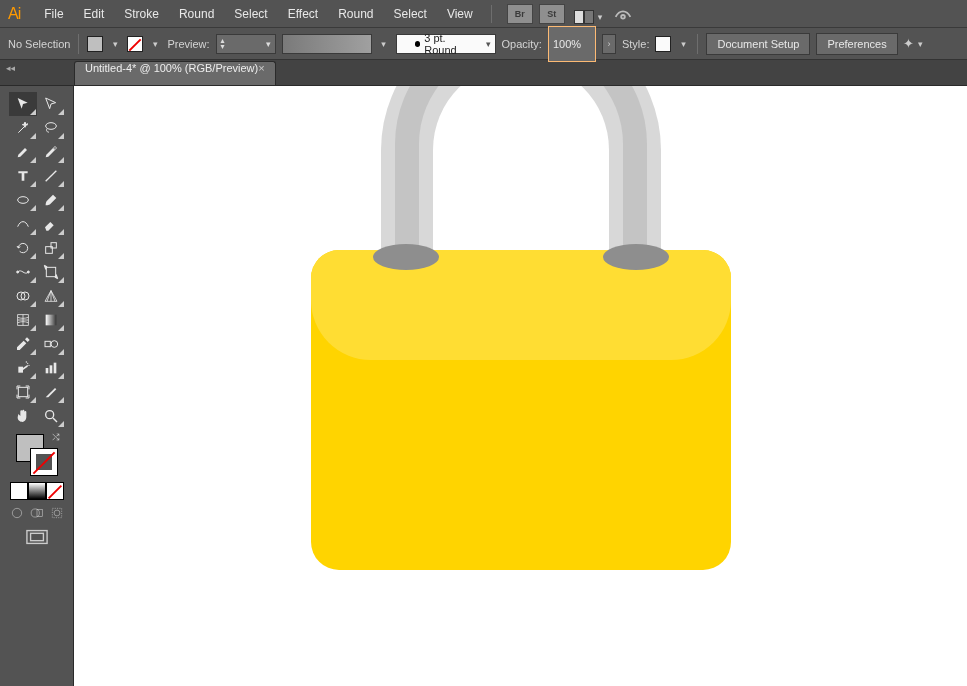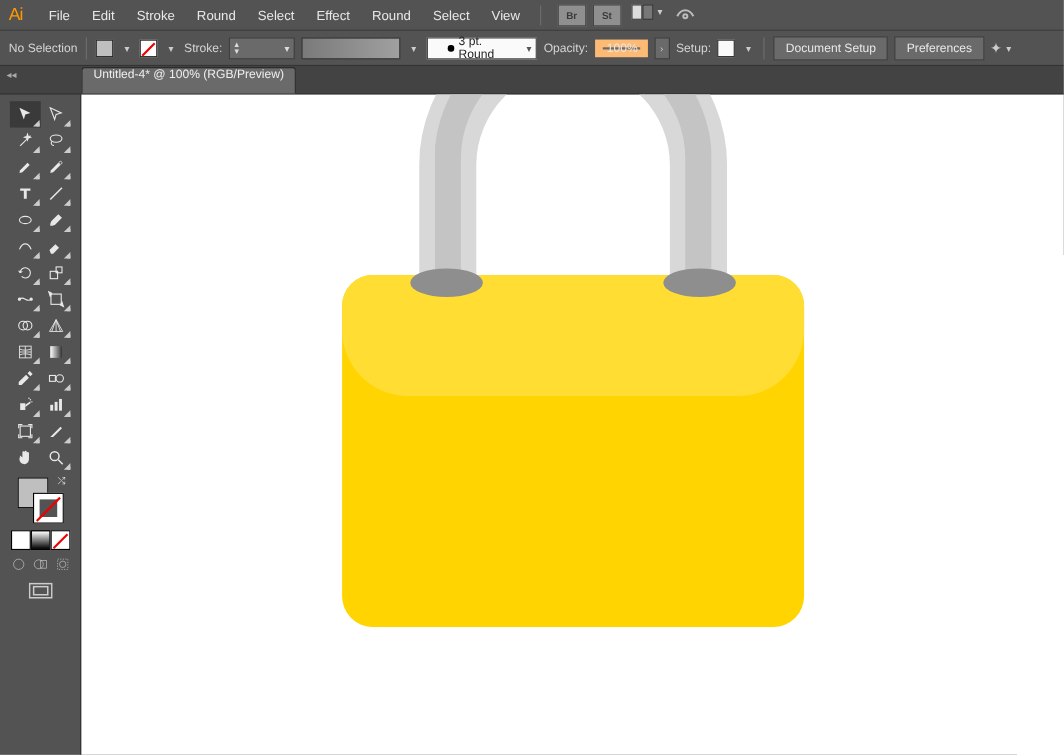--- a/index.html
+++ b/index.html
@@ -4,47 +4,47 @@
 <style>
   * { box-sizing: border-box; margin: 0; padding: 0; font-family: "Segoe UI", Tahoma, sans-serif; user-select: none; }
   body { width: 967px; height: 686px; background:#535353; overflow:hidden; color:#e8e8e8; font-size:12px; }
 
   
   .menubar { height:28px; background:#535353; display:flex; align-items:center; padding-left:8px; border-bottom:1px solid #3a3a3a;}
   .app-logo { font-weight:normal; font-size:16px; color:#ff9a00; margin-right:14px; letter-spacing:-1px;}
   .menu-item { padding:4px 10px; color:#e8e8e8; font-size:12px; cursor:pointer;}
   .menubar .sep { width:1px; height:18px; background:#6e6e6e; margin:0 8px;}
   .mb-btn { width:26px; height:20px; background:#8f8f8f; margin:0 3px; display:flex; align-items:center; justify-content:center; font-size:9px; font-weight:bold; color:#3a3a3a; border:1px solid #444;}
-  .mb-extra { display:flex; align-items:flex-start; margin-left:4px;}
+  .mb-extra { display:flex; align-items:flex-end; margin-left:4px;}
   .workspace-swatch { display:flex; margin:0 6px; align-items:center;}
   .ws-box { width:10px; height:14px;}
   .chev { font-size:9px; color:#ccc; margin:0 4px;}
   .search-all { width:22px; height:18px; display:flex; align-items:center; justify-content:center; color:#bbb;}
 
   
   .controlbar { height:32px; background:#535353; display:flex; align-items:center; padding:0 8px; border-bottom:1px solid #333; gap:6px;}
   .ctl-label { color:#d4d4d4; font-size:11px; white-space:nowrap;}
   .swatch { width:16px; height:16px; border:1px solid #222; background:#bfbfbf;}
   .swatch.nocolor { background:#fff; position:relative;}
   .swatch.nocolor:after { content:""; position:absolute; left:-1px; right:-1px; top:50%; border-top:2px solid #e00; transform:rotate(-45deg);}
   .dd { width:12px; height:16px; display:flex; align-items:center; justify-content:center; color:#ccc; font-size:9px;}
   .stroke-weight { width:60px;}
   .select-box { height:20px; background:#6a6a6a; border:1px solid #3a3a3a; font-size:11px; color:#ddd; display:flex; align-items:center; padding:0 4px; gap:4px;}
   .select-box.light { background:#fafafa; color:#222;padding-left:18px; }
   .brush-prev { width:90px; height:20px; background:linear-gradient(90deg,#7a7a7a,#a0a0a0); border:1px solid #3a3a3a;}
-  .opacity-box { width:48px; background:#6a6a6a; border:7px solid #fdba74; height:16px; display:flex; align-items:center; padding:0 4px; font-size:11px;}
+  .opacity-box { width:48px; background:#6a6a6a; border:1px solid #fdba74; height:36px; display:flex; align-items:center; padding:0 4px; font-size:11px;}
   .ctl-arrow { width:14px; height:20px; display:flex; align-items:center; justify-content:center; color:#ccc; font-size:9px; border:1px solid #3a3a3a; background:#6a6a6a;}
   .btn { height:22px; padding:0 10px; background:#6a6a6a; border:1px solid #3a3a3a; color:#e8e8e8; font-size:11px; display:flex; align-items:center; cursor:pointer;}
   .star-new { width:22px; height:22px; display:flex; align-items:center; justify-content:center; color:#ccc; font-size:13px;}
   .vbar { width:1px; height:20px; background:#6e6e6e; margin:0 2px;}
 
   
   .tabstrip { height:26px; background:#434343; display:flex; align-items:flex-end; padding-left:74px; border-bottom:1px solid #2a2a2a;}
   .expand-handle { position:absolute; left:0; top:60px; width:74px; height:16px; display:flex; align-items:center; justify-content:flex-start; padding-left:6px; color:#aaa; font-size:9px; background:#434343;}
-  .doc-tab { height:24px; background:#6a6a6a; border:1px solid #2a2a2a; border-bottom:none; padding:0 10px; display:flex; gap:10px; font-size:11px; color:#eee; border-radius:3px 3px 0 0;flex-direction:column;}
+  .doc-tab { height:24px; background:#6a6a6a; border:1px solid #2a2a2a; border-bottom:none; padding:0 10px; display:flex; gap:0; font-size:11px; color:#eee; border-radius:3px 3px 0 0;}
   .doc-tab .close { color:#ccc; font-size:11px; cursor:pointer;}
 
   
   .main { position:absolute; left:0; top:86px; right:0; bottom:0; display:flex;}
   .tool-panel { width:74px; background:#535353; border-right:1px solid #2a2a2a; padding-top:6px; display:flex; flex-direction:column; align-items:center; gap:0;}
   .tool-grid { display:grid; grid-template-columns:28px 28px; grid-auto-rows:24px; gap:0;}
   .tool { display:flex; align-items:center; justify-content:center; color:#e8e8e8; cursor:pointer; position:relative;}
   .tool svg { width:16px; height:16px; }
   .tool.active { background:#3a3a3a;}
   .tool.sub:after { content:""; position:absolute; right:1px; bottom:1px; border:3px solid transparent; border-right-color:#ccc; border-bottom-color:#ccc;}
@@ -110,40 +110,40 @@
   </div>
 </div>
 
 <div class="controlbar">
   <span class="ctl-label">No Selection</span>
   <span class="vbar"></span>
   <div class="swatch"></div>
   <span class="dd">▾</span>
   <div class="swatch nocolor"></div>
   <span class="dd">▾</span>
-  <span class="ctl-label">Stroke:</span>
+  <span class="ctl-label">Preview:</span>
   <div class="select-box stroke-weight">
     <span style="font-size:8px;line-height:6px;">▴<br>▾</span>
     <span style="flex:1"></span>
       <span style="font-size:9px">▾</span>
   </div>
   <div class="brush-prev"></div>
   <span class="dd">▾</span>
   <div class="select-box light" style="width:100px;">
     <span style="width:6px;height:6px;background:#000;border-radius:50%;"></span>
     <span>3 pt. Round</span>
     <span style="flex:1"></span>
       <span style="font-size:9px;color:#555">▾</span>
   </div>
   <span class="ctl-label">Opacity:</span>
   <div class="opacity-box">
       <span>100%</span>
     </div>
   <div class="ctl-arrow">›</div>
-  <span class="ctl-label">Setup:</span>
+  <span class="ctl-label">Style:</span>
   <div class="swatch" style="background:#fafafa"></div>
   <span class="dd">▾</span>
   <span class="vbar"></span>
   <div class="btn">Document Setup</div>
   <div class="btn">Preferences</div>
   <div class="star-new">✦<span class="chev">▾</span></div>
 </div>
 
 <div class="expand-handle">◂◂</div>
 <div class="tabstrip">

